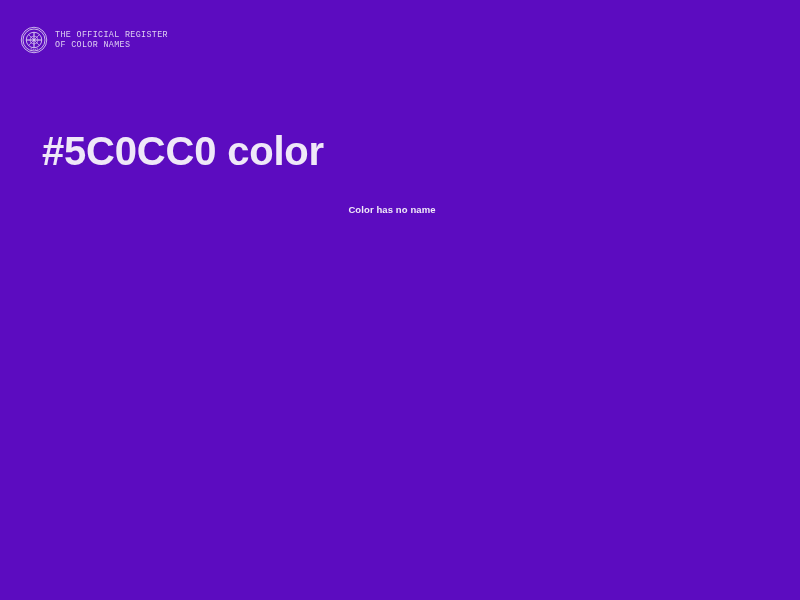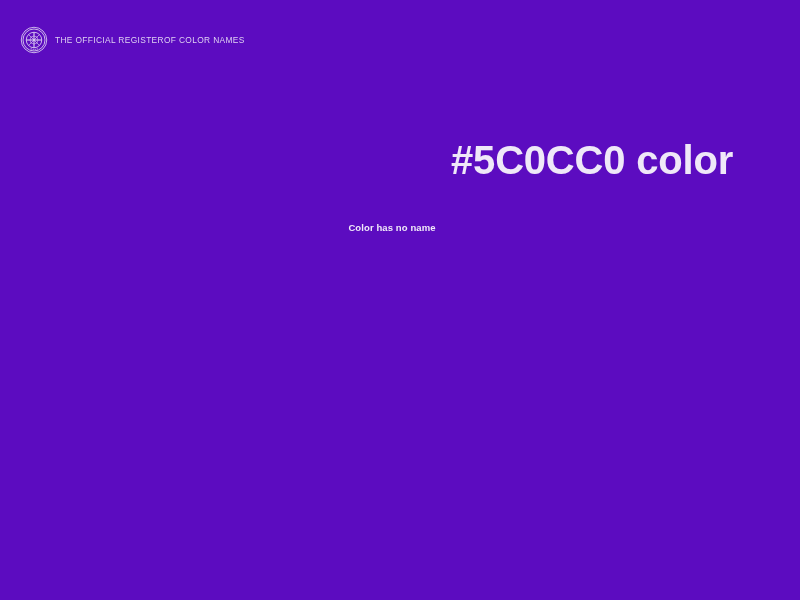--- a/index.html
+++ b/index.html
@@ -31,46 +31,46 @@
     gap: 7px;
   }
   .brand-seal {
     width: 28px;
     height: 28px;
     flex: 0 0 28px;
     display: block;
   }
   .brand-text {
     display: flex;
-    flex-direction: row;
+    flex-direction: column;
     justify-content: space-between;
     color: #DFD2F2;
     font-size: 8.4px;
     line-height: 10.2px;
     letter-spacing: 0.35px;
     font-weight: 400;
     white-space: nowrap;
+    font-family: Liberation Mono, monospace;
   }
 
   
   .content {
     position: absolute;
     left: 42px;
     top: 128px;
     width: 700px;
   }
   .color-title {
-    margin: 9px;
+    margin: 0;
     color: #EFE8F8;
     font-size: 40px;
     line-height: 46px;
     font-weight: 700;
     letter-spacing: -0.2px;
     white-space: nowrap;
-    text-align: right;
   }
   .color-subtitle {
     margin: 0;
     padding-top: 30px;
     color: #F0EAF9;
     font-size: 9.5px;
     line-height: 12px;
     font-weight: 700;
     letter-spacing: 0.1px;
     white-space: nowrap;

